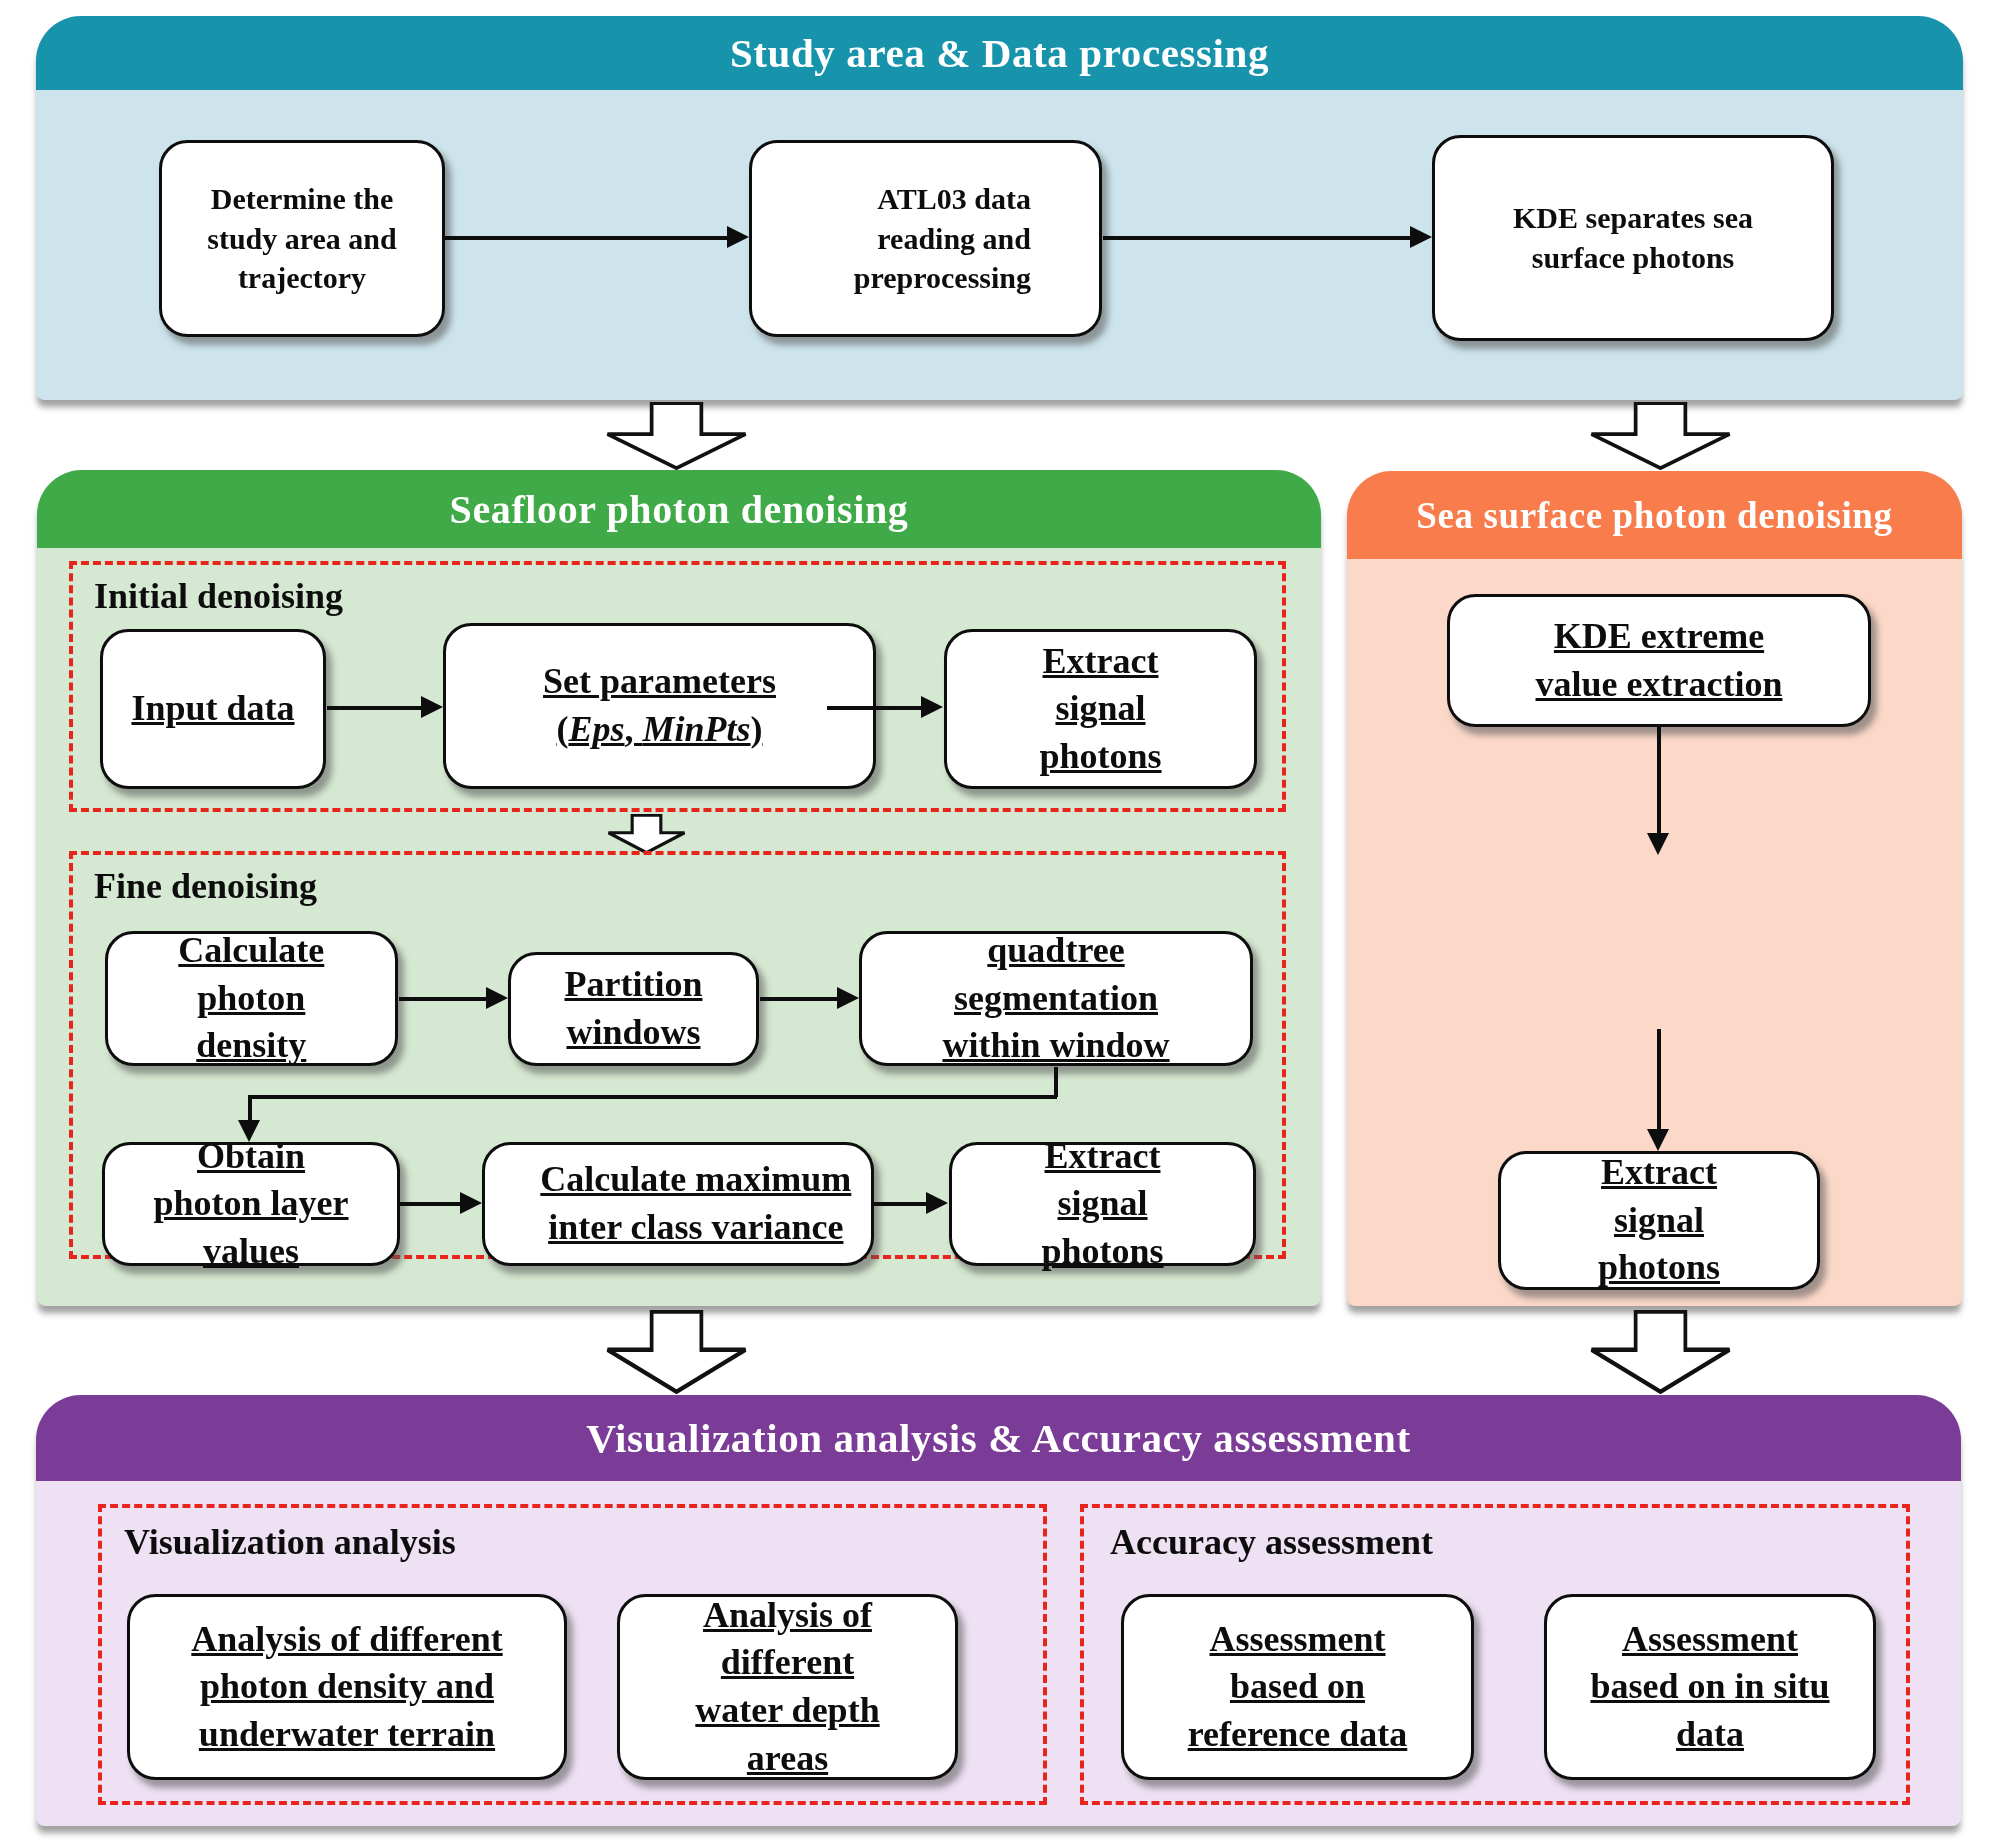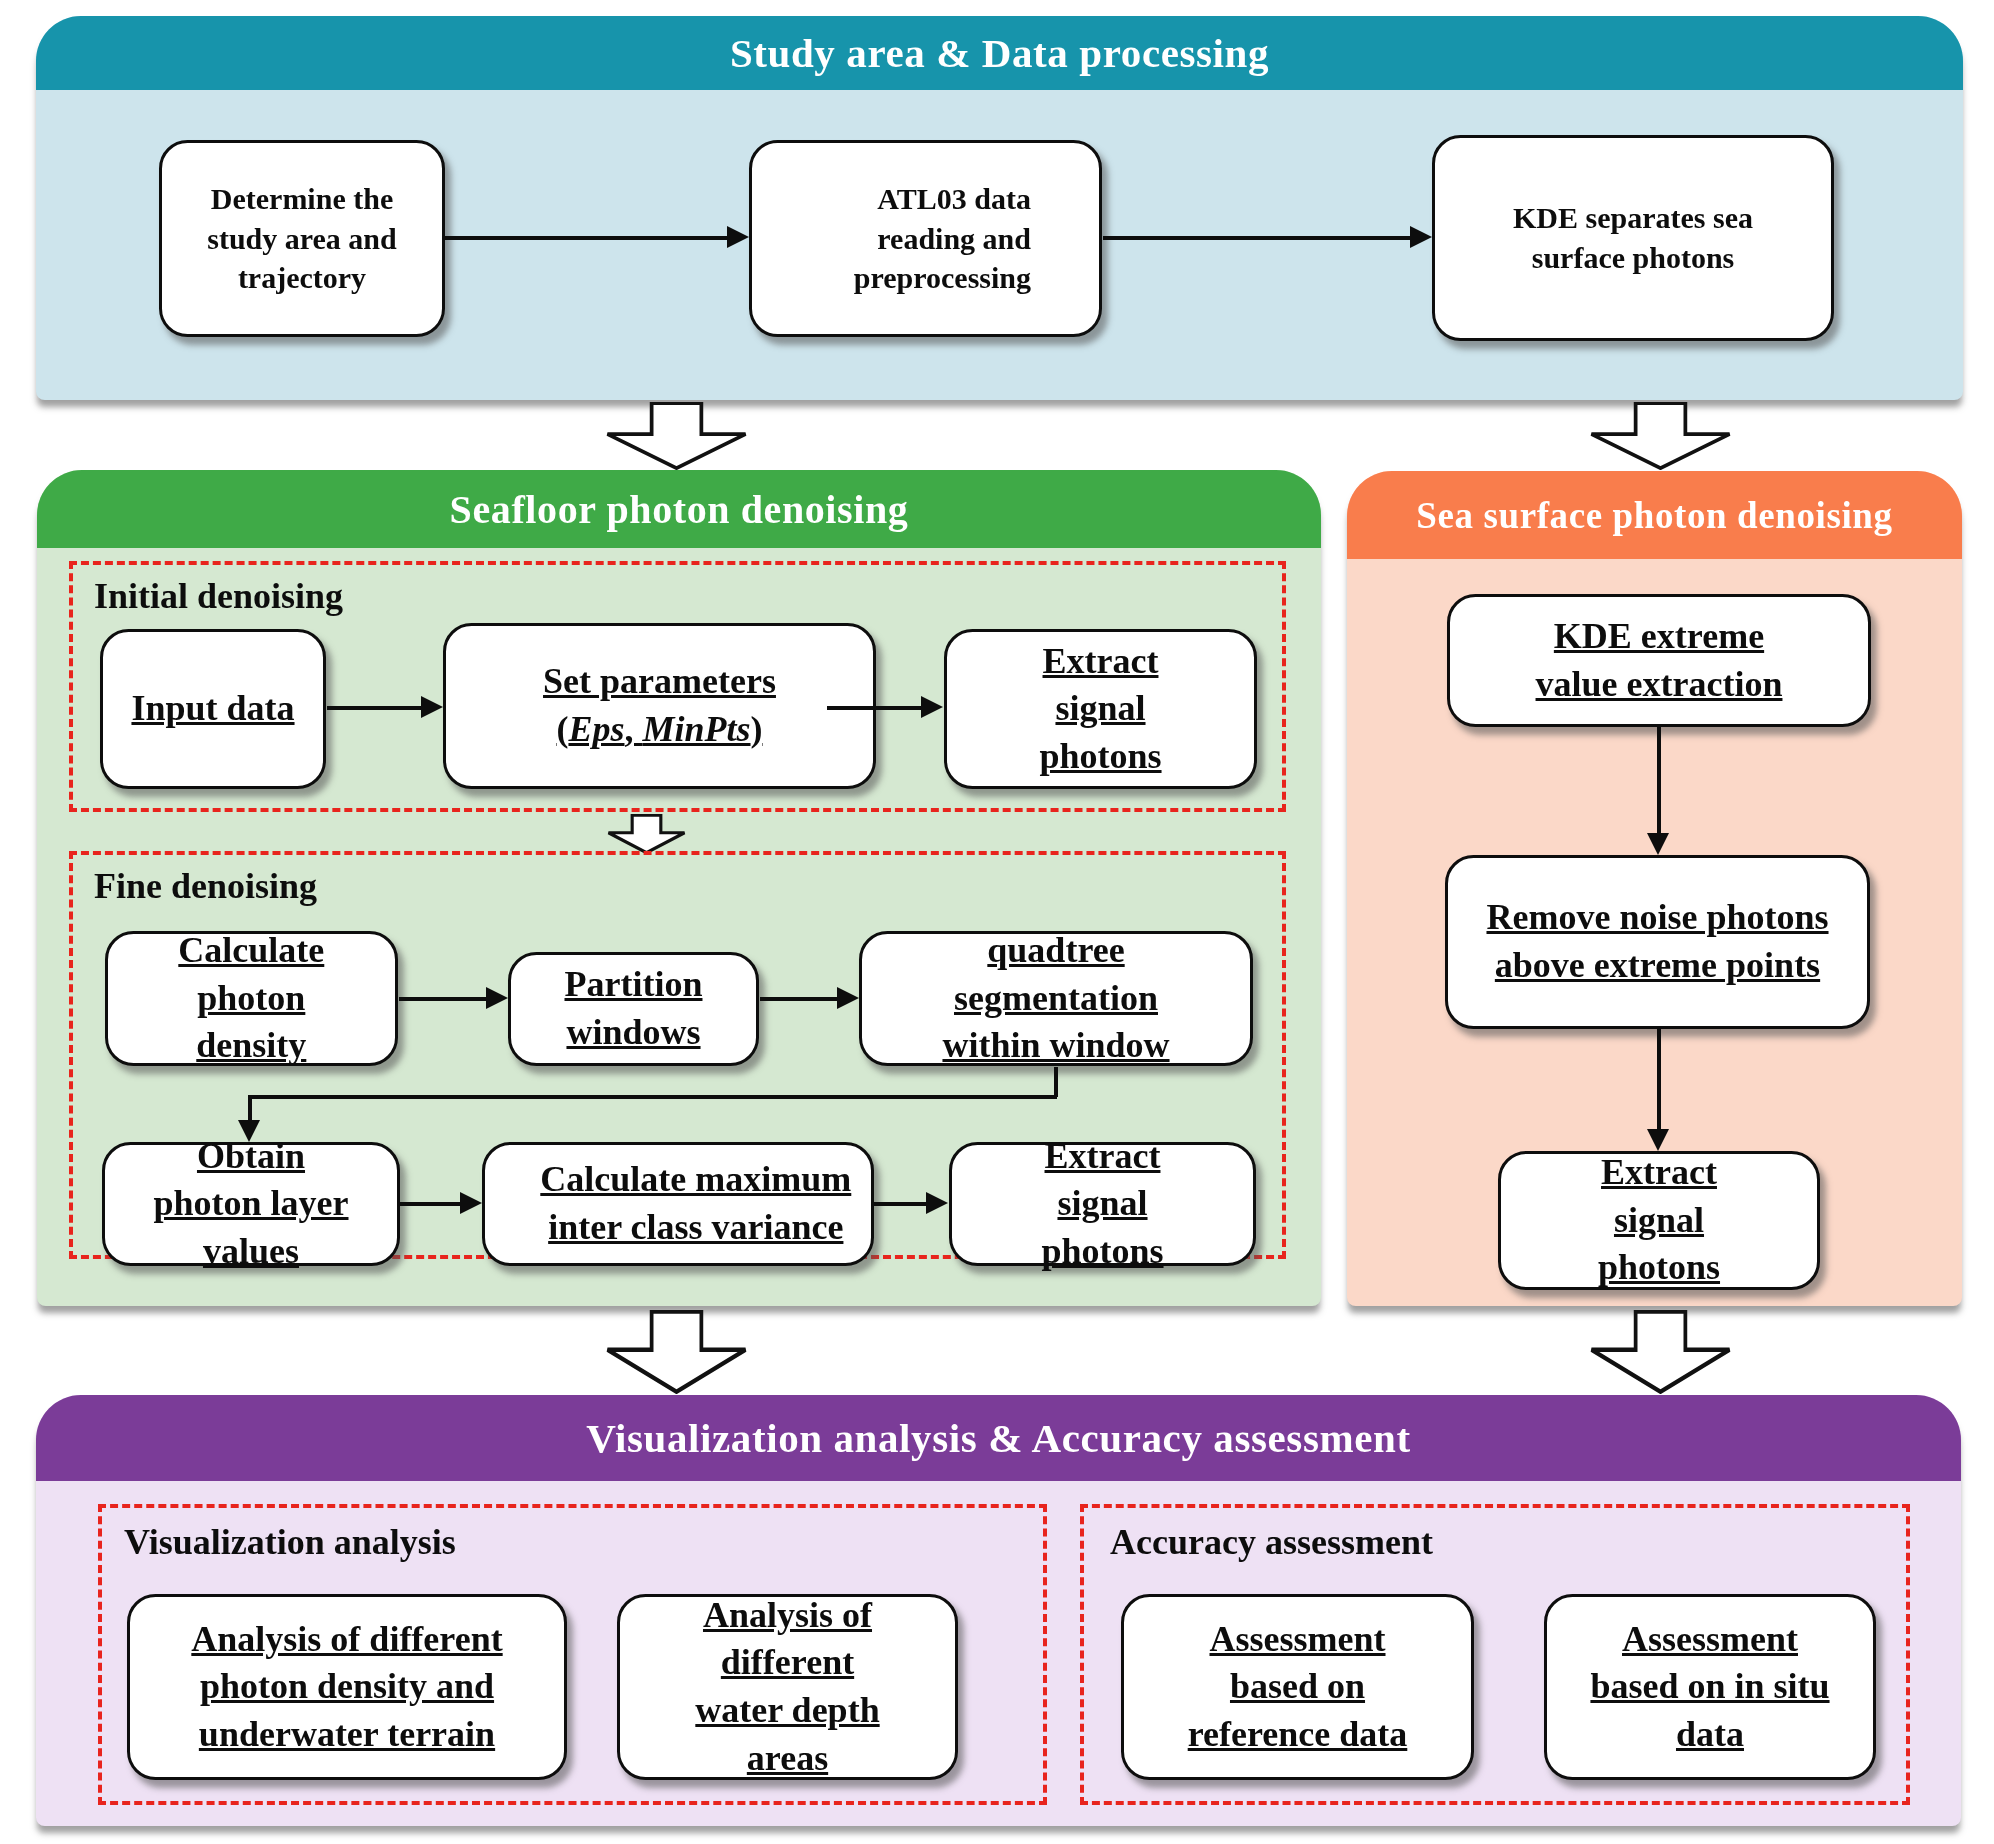--- a/index.html
+++ b/index.html
@@ -140,23 +140,20 @@
       <span>Sea surface photon denoising</span>
     </div>
   </div>
 
   <div class="fbox fs46" style="left:1447px;top:594px;width:424px;height:133px;">
     <span class="txt" style="max-width:291px;">KDE extreme value extraction</span>
   </div>
   <div class="vline" style="left:1657px;top:727px;height:107px;"></div>
   <div class="tri-d" style="left:1647px;top:833px;"></div>
 
-  <div class="fbox fs46" style="left:1445px;top:855px;width:425px;height:174px;">
-    <span class="txt" style="max-width:347px;">Remove noise photons above extreme points</span>
-  </div>
   <div class="vline" style="left:1657px;top:1029px;height:100px;"></div>
   <div class="tri-d" style="left:1647px;top:1129px;"></div>
 
   <div class="fbox fs46" style="left:1498px;top:1151px;width:322px;height:139px;">
     <span class="txt" style="max-width:211px;">Extract signal photons</span>
   </div>
 
   <svg class="blockarrow" style="left:605px;top:1310px;" width="143" height="84" viewBox="0 0 230 110" preserveAspectRatio="none">
     <polygon points="75,2 155,2 155,52 226,52 115,107 4,52 75,52" fill="#ffffff" stroke="#111111" stroke-width="6"></polygon>
   </svg>

